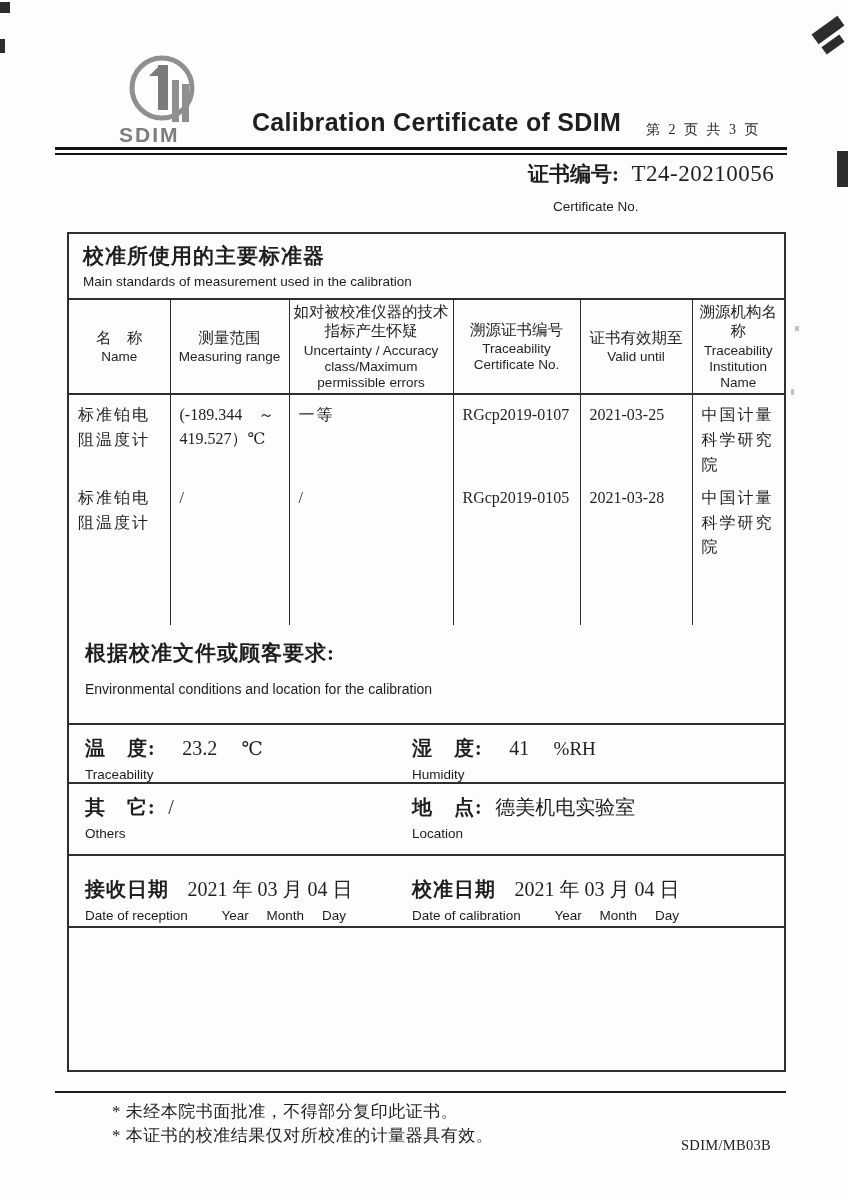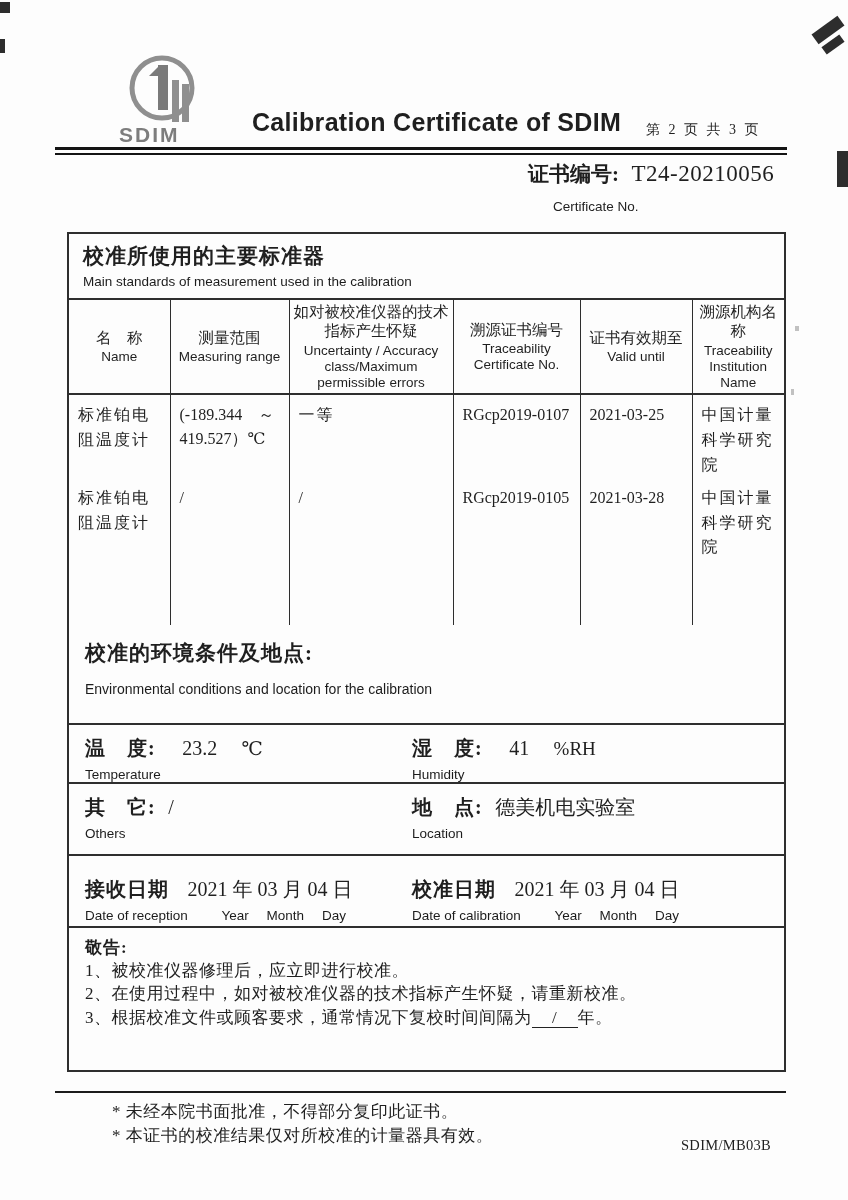--- a/index.html
+++ b/index.html
@@ -212,32 +212,32 @@
               <div class="cell-val serif">2021-03-28</div>
             </td>
           <td>
               <div class="cell-zh zh">中国计量科学研究院</div>
             </td>
         </tr>
       </tbody>
     </table>
 
     <div class="sec sec-env">
-      <div class="sec-title-zh zh">校准的环境条件及地点:</div>
+      <div class="sec-title-zh zh">根据校准文件或顾客要求:</div>
       <div class="sec-title-en en">Environmental conditions and location for the calibration</div>
     </div>
 
     <div class="sec duo-row row-th">
       <div class="half-left">
         <div class="val-line">
           <span class="fld-label zh">温　度:</span>
           <span class="fld-value serif">23.2</span>
           <span class="fld-unit serif">℃</span>
         </div>
-        <div class="en-sub en">Temperature</div>
+        <div class="en-sub en">Traceability</div>
       </div>
       <div class="half-right">
         <div class="val-line">
           <span class="fld-label zh">湿　度:</span>
           <span class="fld-value serif">41</span>
           <span class="fld-unit serif">%RH</span>
         </div>
         <div class="en-sub en">Humidity</div>
       </div>
     </div>
@@ -275,28 +275,20 @@
           <span class="date-label zh">校准日期</span>
           <span class="date-value serif">2021 年 03 月 04 日</span>
         </div>
         <div class="en-sub en">
           <span>Date of calibration</span>
           <span class="unit-words">Year Month Day</span>
         </div>
       </div>
     </div>
 
-    <div class="sec sec-notice">
-      <div class="notice-title zh">敬告:</div>
-      <div class="notice-item zh">1、被校准仪器修理后，应立即进行校准。</div>
-      <div class="notice-item zh">2、在使用过程中，如对被校准仪器的技术指标产生怀疑，请重新校准。</div>
-      <div class="notice-item zh">
-        <span>3、根据校准文件或顾客要求，通常情况下复校时间间隔为</span><span class="slash-blank serif">/</span><span>年。</span>
-      </div>
-    </div>
   </div>
 
   <div class="footer-rule"></div>
   <div class="footnote fn2 zh">* 本证书的校准结果仅对所校准的计量器具有效。</div>
   <div class="footnote fn1 zh">* 未经本院书面批准，不得部分复印此证书。</div>
   <div class="form-code serif">SDIM/MB03B</div>
 
 </div>
 
 </body></html>

